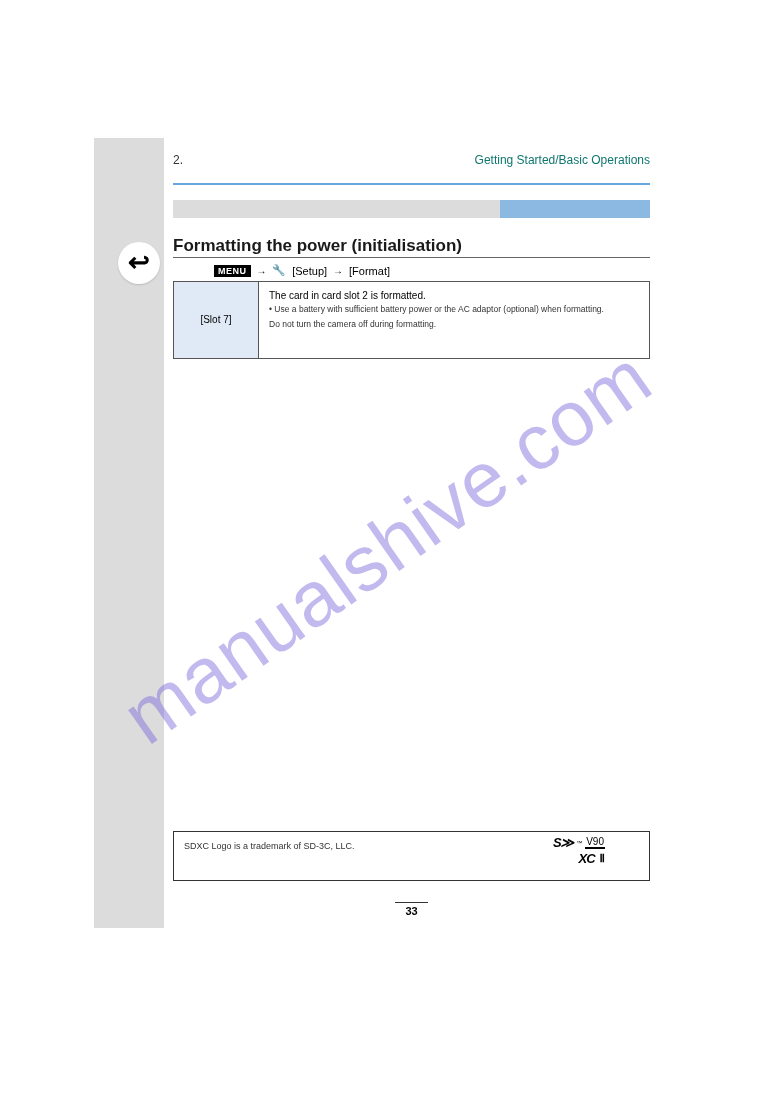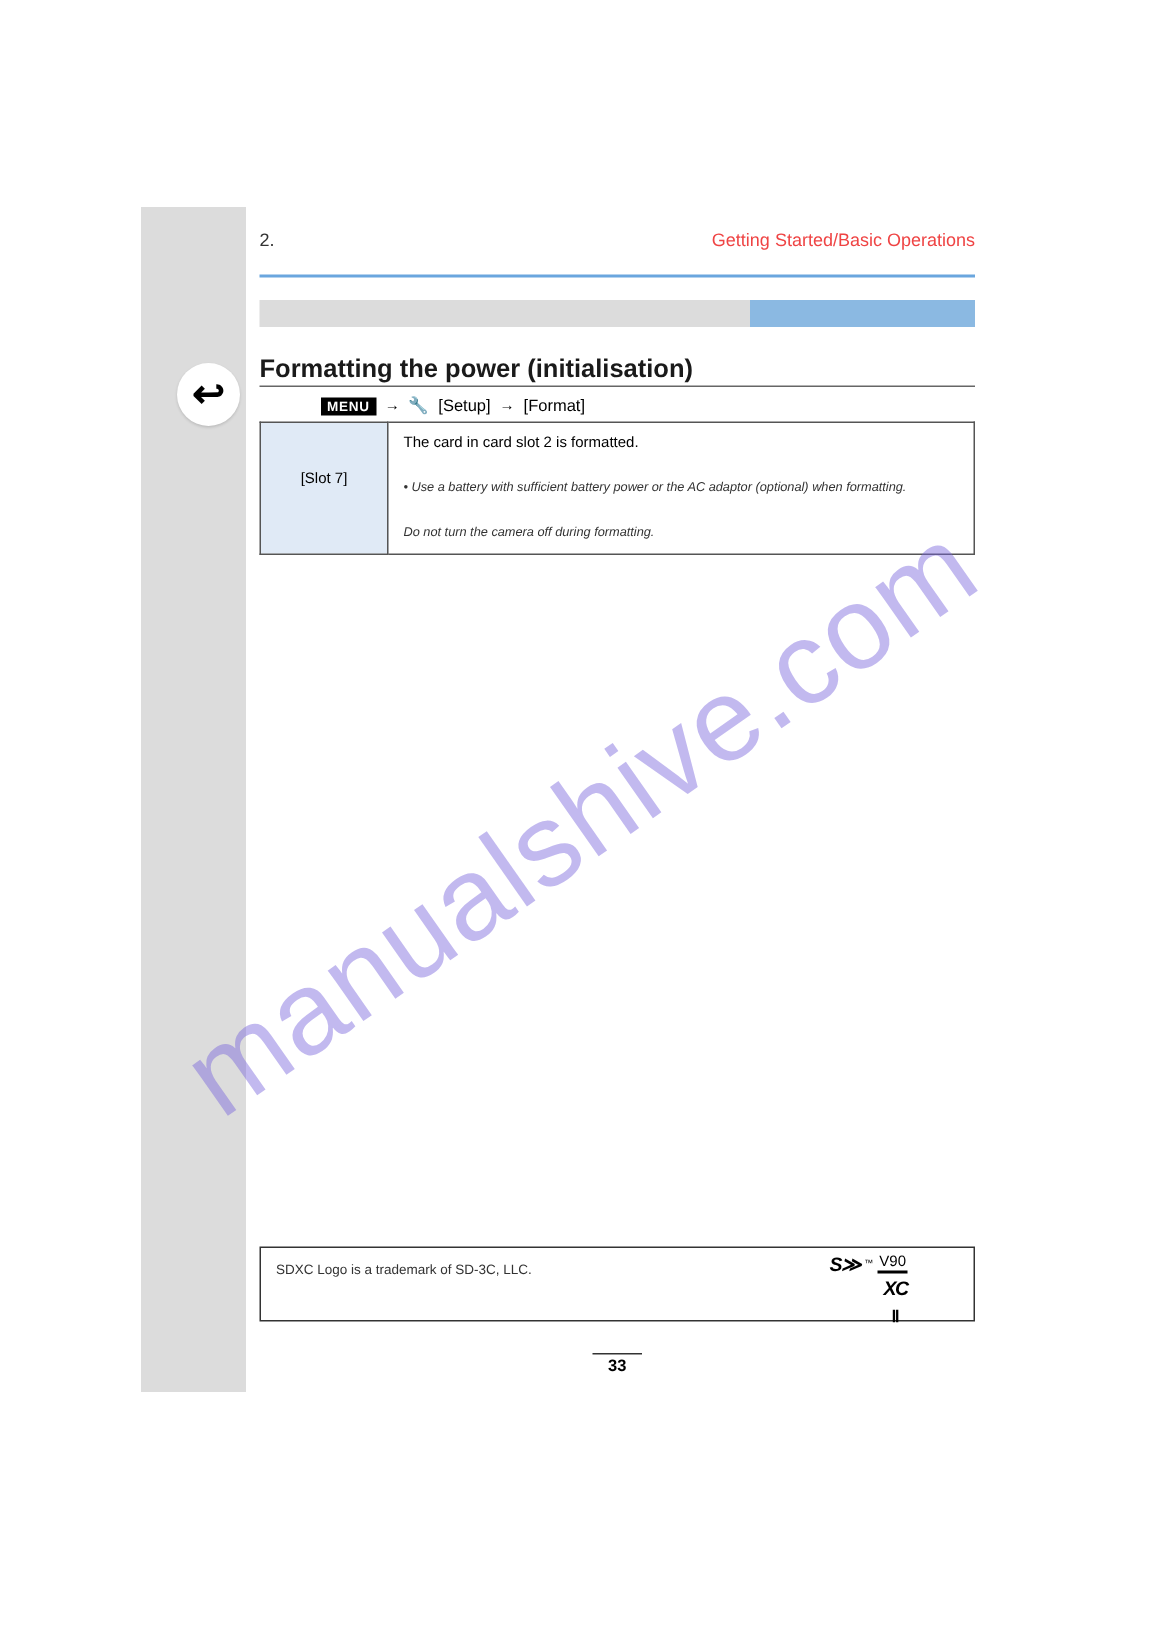--- a/index.html
+++ b/index.html
@@ -6,49 +6,49 @@
   body { width: 774px; height: 1094px; font-family: Arial, Helvetica, sans-serif; background: #fff; position: relative; overflow: hidden; }
   
   .sidebar { position: absolute; left: 94px; top: 138px; width: 70px; height: 790px; background: #dcdcdc; }
   .back-circle { position: absolute; left: 118px; top: 242px; width: 42px; height: 42px; background: #fff; border-radius: 50%; display: flex; align-items: center; justify-content: center; box-shadow: 0 1px 2px rgba(0,0,0,0.15); }
   .back-arrow { font-size: 26px; font-weight: bold; color: #000; transform: translateY(-1px); }
   
   .page-area { position: absolute; left: 173px; top: 138px; width: 477px; }
   
   .header-line { position: absolute; top: 45px; left: 0; width: 477px; height: 2px; background: #6aa6de; }
   .chapter-number { position: absolute; top: 15px; left: 0; font-size: 12px; color: #333; }
-  .chapter-title { position: absolute; top: 15px; right: 0; font-size: 12px; color: #ef4444; text-align: left; }
+  .chapter-title { position: absolute; top: 15px; right: 0; font-size: 12px; color: #0f766e; text-align: left; }
   
   .tab-bar { position: absolute; top: 62px; left: 0; width: 477px; height: 18px; background: #dcdcdc; }
   .tab-active { position: absolute; right: 0; top: 0; width: 150px; height: 18px; background: #8bb9e2; }
 
   .section-title { position: absolute; top: 98px; left: 0; font-size: 17px; font-weight: bold; color: #1a1a1a; }
   .hr1 { position: absolute; top: 119px; left: 0; width: 477px; border-top: 1px solid #666; }
   
   .menu-line { position: absolute; top: 126px; left: 0; font-size: 11px; display: flex; align-items: center; gap: 6px; margin-left: 41px; }
   .menu-box { background: #000; color: #fff; padding: 1px 4px; font-size: 9px; font-weight: bold; letter-spacing: 0.5px; }
   .arrow { font-size: 10px; }
   .wrench { font-size: 11px; }
   
   .table { position: absolute; top: 143px; left: 0; width: 477px; border-collapse: collapse; font-size: 10px; }
   .table td { border: 1px solid #555; padding: 8px 10px; vertical-align: top; }
   .table td.label { background: #e0eaf6; width: 85px; text-align: center; font-size: 10px; }
   .row2 .label { height: 76px; line-height: 60px; }
-  .tiny { font-size: 8.5px; line-height: 1.4; color: #333; margin-top: 18px; font-style: italic; }
+  .tiny { font-size: 8.5px; line-height: 1.4; color: #333; margin-top: 3px; }
 
   .watermark { position: absolute; left: 50%; top: 50%; transform: translate(-50%, -50%) rotate(-35deg); font-size: 78px; font-weight: 300; color: rgba(120, 100, 220, 0.45); font-family: Arial, sans-serif; letter-spacing: 1px; pointer-events: none; white-space: nowrap; }
 
   .footnote-box { position: absolute; top: 693px; left: 0; width: 477px; height: 50px; border: 1px solid #333; padding: 8px 70px 8px 10px; font-size: 9px; line-height: 1.4; color: #333; }
   
   .sd-logos { position: absolute; top: 697px; right: 45px; display: flex; flex-direction: column; align-items: flex-end; gap: 1px; }
   .sd-line1 { display: flex; align-items: center; gap: 3px; }
   .sd-text { font-size: 13px; font-weight: 900; font-style: italic; letter-spacing: -1px; }
   .v90 { font-size: 10px; font-weight: 400; border-bottom: 2px solid #000; padding: 0 1px; }
   .tm { font-size: 6px; vertical-align: top; }
-  .xc-line { display: flex; align-items: center; gap: 5px; flex-direction: column; }
+  .xc-line { display: flex; align-items: center; gap: 5px; }
   .xc { font-size: 13px; font-weight: 900; font-style: italic; letter-spacing: -1px; }
   .roman { font-size: 11px; font-weight: bold; }
 
   .page-num { position: absolute; top: 764px; left: 0; width: 477px; text-align: center; font-size: 11px; font-weight: bold; }
   .page-num-line { display: inline-block; border-top: 1px solid #333; padding: 2px 10px 0; }
 </style>
 </head>
 <body>
 
 <div class="sidebar"></div>

